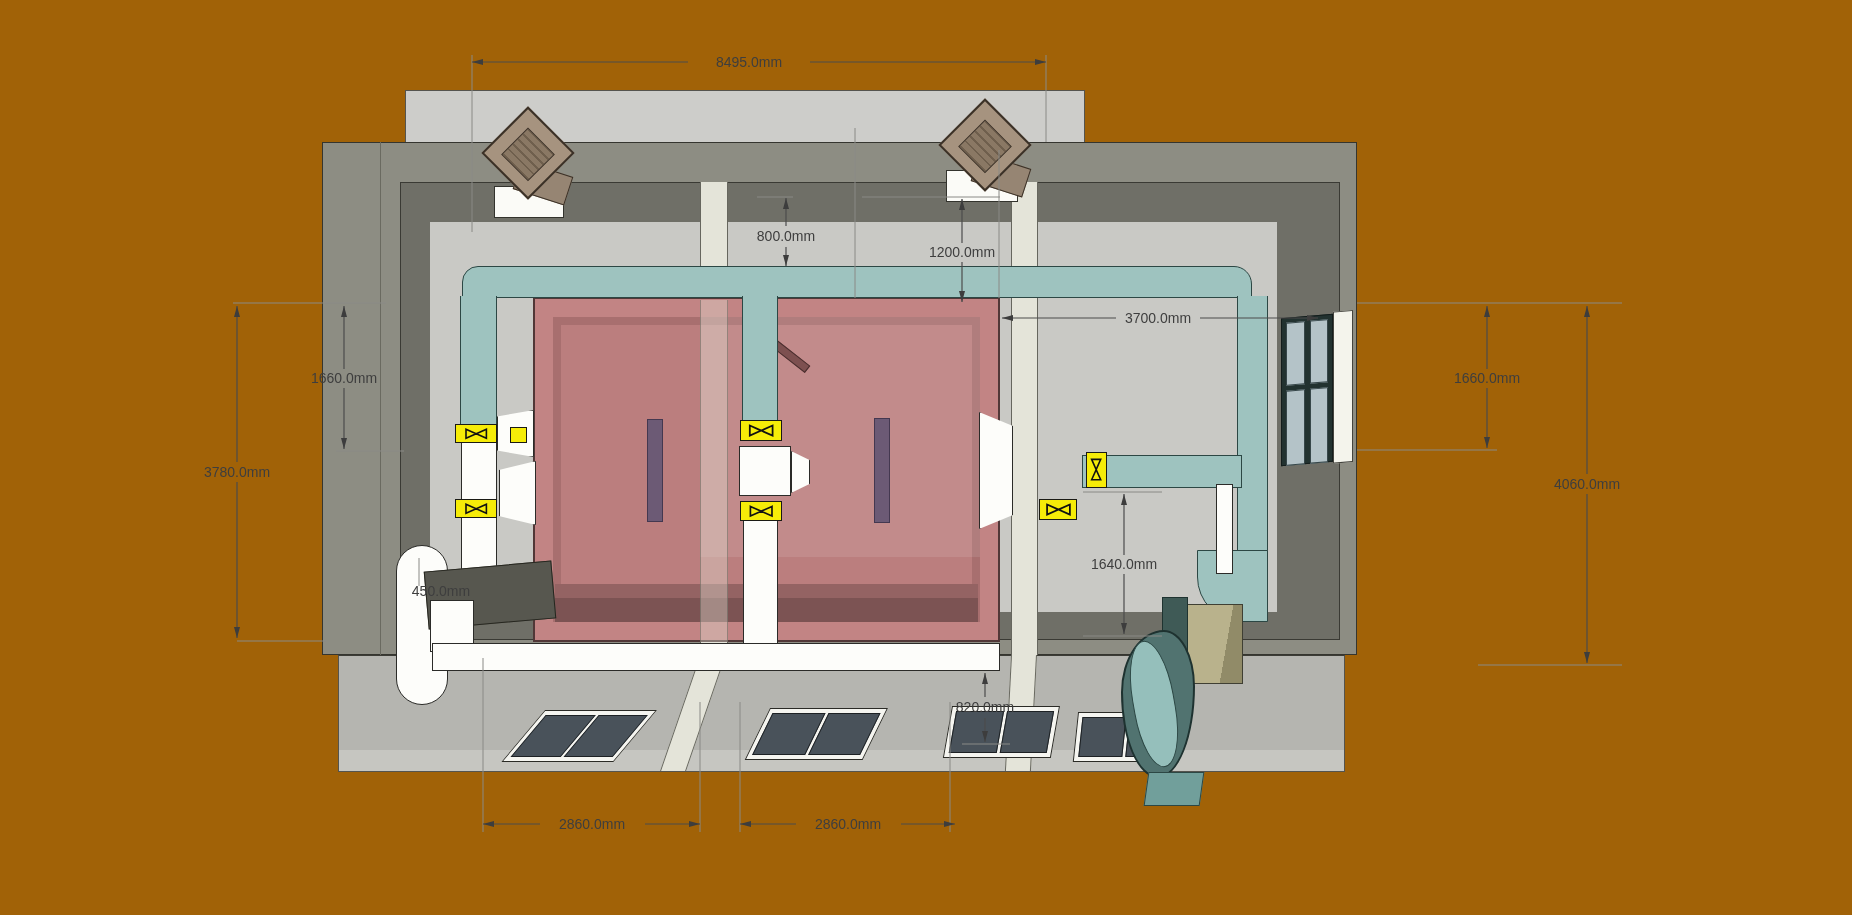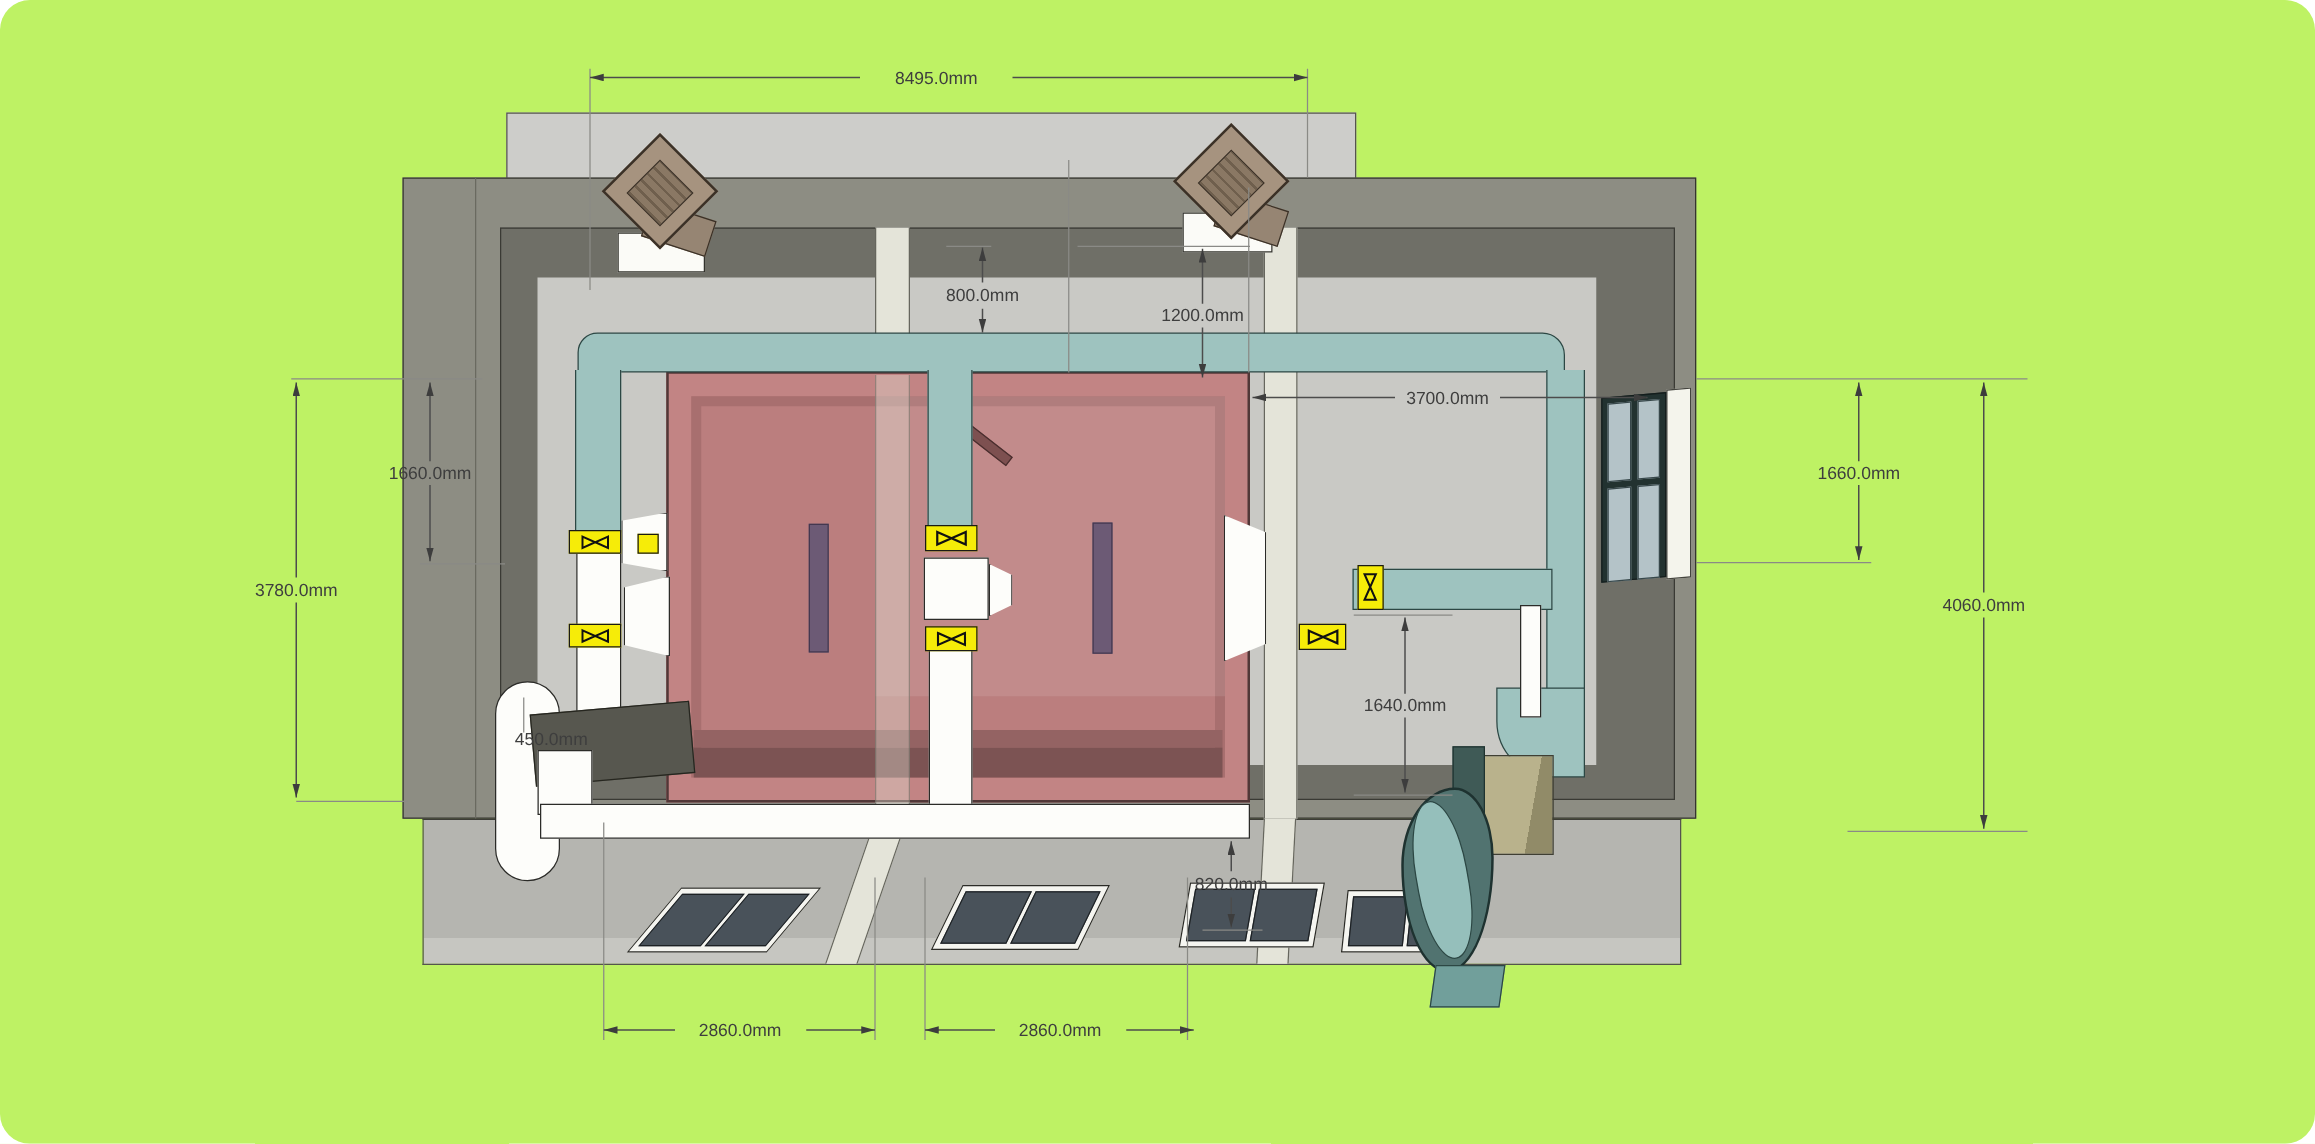--- a/index.html
+++ b/index.html
@@ -1,17 +1,17 @@
 <!DOCTYPE html>
 <html><head>
 <meta charset="utf-8">
 <style>
   html,body{margin:0;padding:0;background:#fff;}
-  .canvas{position:relative;width:1852px;height:915px;background:#bef264;overflow:hidden;
-          font-family:"Liberation Sans","DejaVu Sans",sans-serif;border-radius:24px;}
+  .canvas{position:relative;width:1852px;height:915px;background:#a16207;overflow:hidden;
+          font-family:"Liberation Sans","DejaVu Sans",sans-serif;}
   .abs{position:absolute;box-sizing:border-box;}
   
   .slab{background:#cdcdca;border:1px solid #55544e;}
   .walls{background:#8d8d83;border:1.5px solid #35352f;}
   .wallseam{background:#6a6a60;width:1px;}
   .innerface{background:#6f6f67;border:1px solid #3a3a34;}
   .floor{background:#c9c9c5;}
   .apron{background:linear-gradient(#b5b5b0 82%,#c6c6c1 82%);border:1px solid #55544e;border-top:1px solid #3c3c36;}
   .strip{background:#e4e4d9;border-left:1px solid #66665e;border-right:1px solid #66665e;}
   .strip-ghost{background:rgba(225,225,214,.38);border-left:1px solid rgba(90,90,80,.5);border-right:1px solid rgba(90,90,80,.5);}

